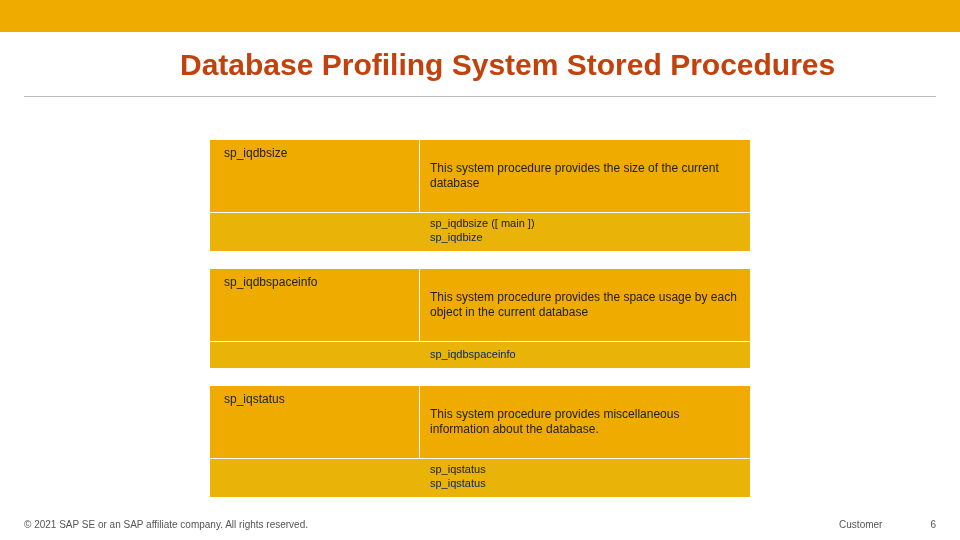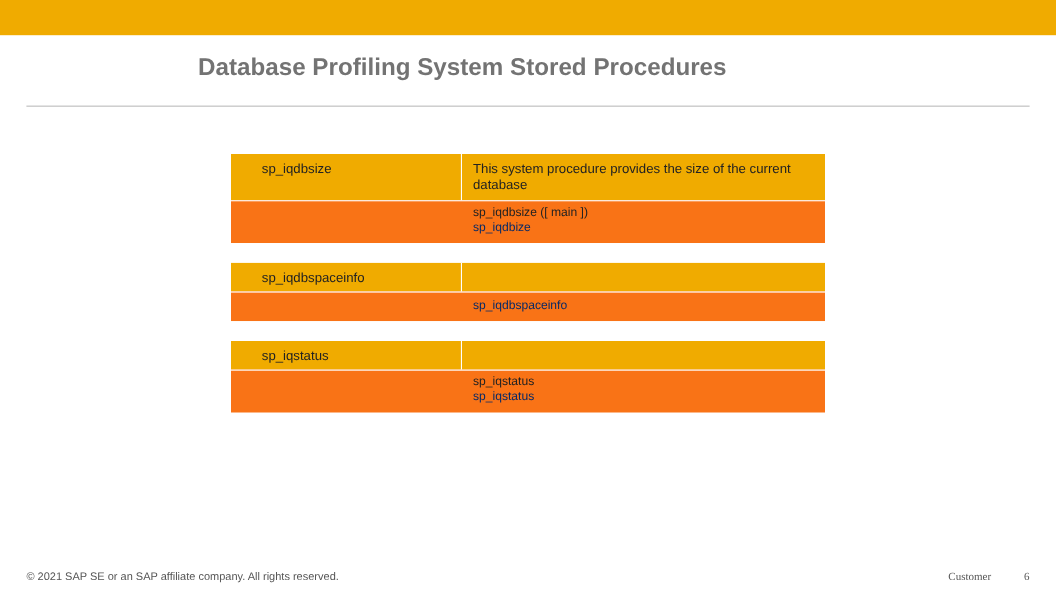--- a/index.html
+++ b/index.html
@@ -15,23 +15,23 @@
     position: absolute;
     top: 0; left: 0;
     width: 100%;
     height: 32px;
     background: #f0ab00;
   }
   .title {
     position: absolute;
     top: 48px;
     left: 180px;
-    font-size: 22px;
+    font-size: 30px;
     font-weight: bold;
-    color: #737373;
+    color: #c2410c;
   }
   .divider {
     position: absolute;
     top: 96px;
     left: 24px;
     width: 912px;
     border-top: 1px solid #bbb;
   }
   .table {
     position: absolute;
@@ -40,30 +40,30 @@
     width: 540px;
     font-size: 12px;
     color: #222;
   }
   .row-main {
     display: flex;
     background: #f0ab00;
   }
   .cell-l {
     width: 210px;
-    padding: 6px 28px;
+    padding: 6px 14px;
     border-right: 1px solid #fff;
   }
   .cell-r {
     flex: 1;
-    padding: 6px 10px;
+    padding: 21px 10px;
     line-height: 1.25;
   }
   .row-sub {
-    background: #f97316;
+    background: #eab308;
     border-top: 1px solid #fff;
     padding: 4px 10px 8px 220px;
     font-size: 11px;
     color: #222;
   }
   .link {
     color: #0a2a66;
     display: inline-block;
     margin-top: 2px;
   }
@@ -76,22 +76,21 @@
     bottom: 10px;
     left: 24px;
     right: 24px;
     display: flex;
     justify-content: space-between;
     font-size: 10px;
     color: #555;
   }
   .footer-right {
     display: flex;
-    gap: 30px;
-    font-family: Liberation Serif, serif;
+    gap: 48px;
   }
 </style>
 </head>
 <body>
 
 <div class="top-bar"></div>
 
 <div class="title">Database Profiling System Stored Procedures</div>
 <div class="divider"></div>
 
@@ -103,29 +102,31 @@
   </div>
   <div class="row-sub">
     <div>sp_iqdbsize ([ main ])</div>
     <span class="link">sp_iqdbize</span>
   </div>
 
   <div class="gap"></div>
 
   <div class="row-main">
     <div class="cell-l">sp_iqdbspaceinfo</div>
+    <div class="cell-r">This system procedure provides the space usage by each object in the current database</div>
   </div>
   <div class="row-sub">
     <span class="link">sp_iqdbspaceinfo</span>
   </div>
 
   <div class="gap"></div>
 
   <div class="row-main">
     <div class="cell-l">sp_iqstatus</div>
+    <div class="cell-r">This system procedure provides miscellaneous information about the database.</div>
   </div>
   <div class="row-sub">
     <div>sp_iqstatus</div>
     <span class="link">sp_iqstatus</span>
   </div>
 
 </div>
 
 <div class="footer">
   <span>© 2021 SAP SE or an SAP affiliate company. All rights reserved.</span>

